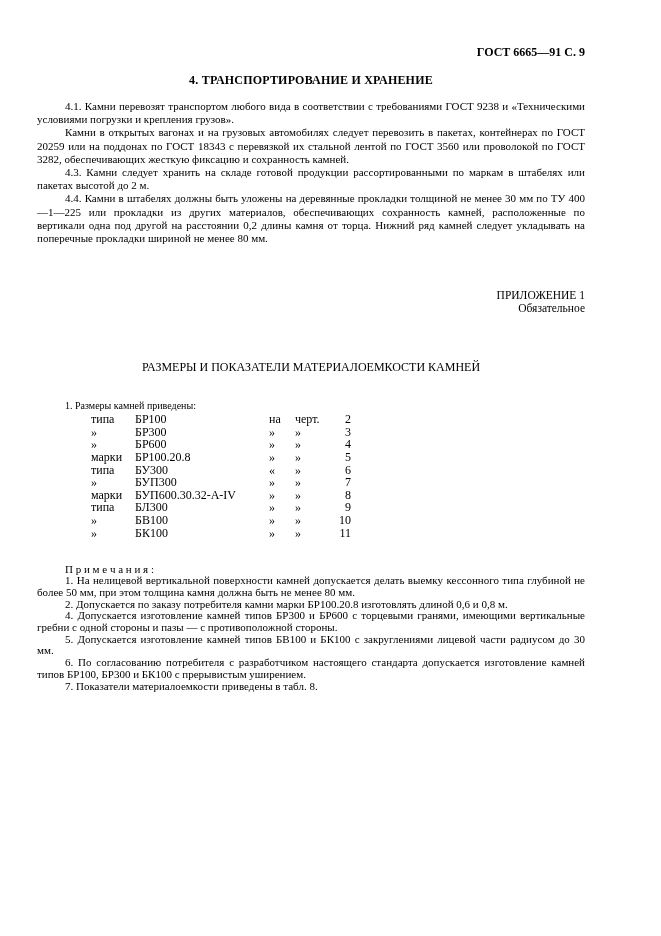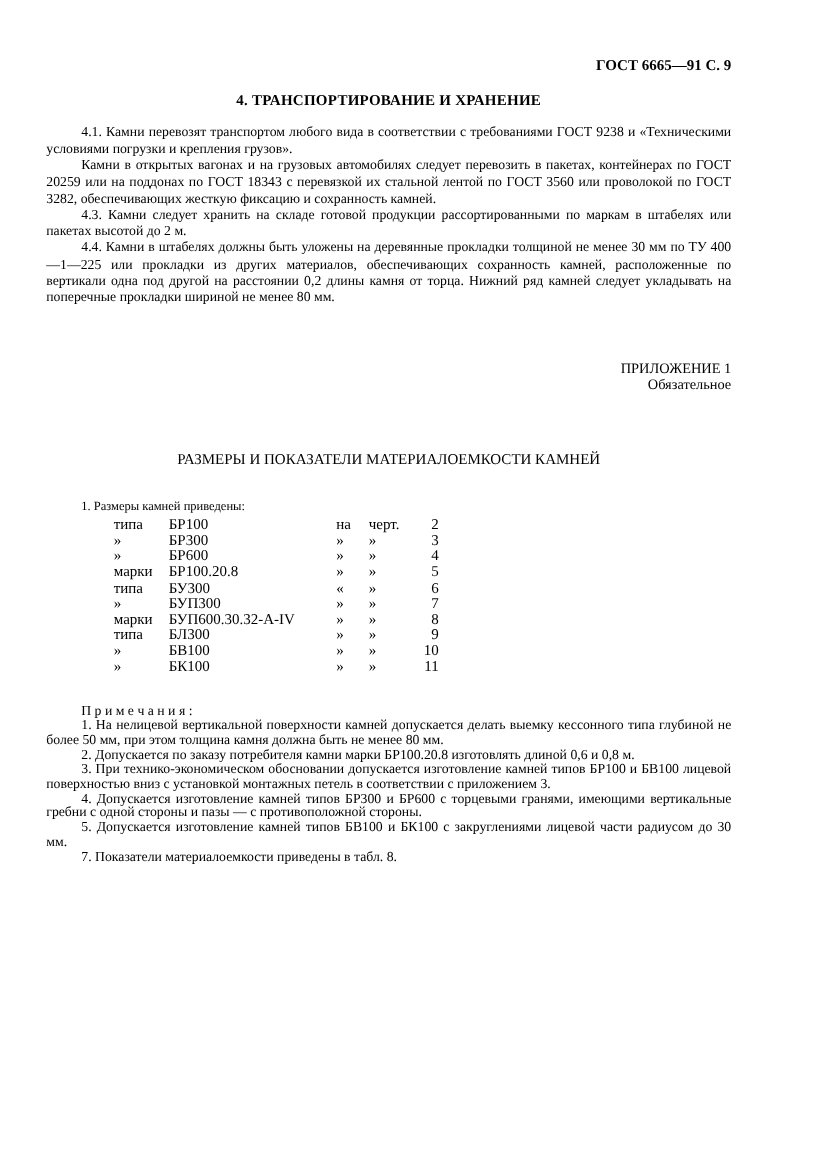--- a/index.html
+++ b/index.html
@@ -191,19 +191,19 @@
       <span>»</span>
       <span class="num">11</span>
     </div>
   </div>
 
   <div class="notes-heading">П р и м е ч а н и я :</div>
 
   <div class="notes">
     <p>1. На нелицевой вертикальной поверхности камней допускается делать выемку кессонного типа глубиной не более 50 мм, при этом толщина камня должна быть не менее 80 мм.</p>
     <p>2. Допускается по заказу потребителя камни марки БР100.20.8 изготовлять длиной 0,6 и 0,8 м.</p>
-    <p>3. При технико-экономическом обосновании допускается изготовление камней типов БР100 и БВ100 лицевой поверхностью вниз с установкой монтажных петель в соответствии с приложением 3.</p>
     <p>4. Допускается изготовление камней типов БР300 и БР600 с торцевыми гранями, имеющими вертикальные гребни с одной стороны и пазы — с противоположной стороны.</p>
     <p>5. Допускается изготовление камней типов БВ100 и БК100 с закруглениями лицевой части радиусом до 30 мм.</p>
+    <p>6. По согласованию потребителя с разработчиком настоящего стандарта допускается изготовление камней типов БР100, БР300 и БК100 с прерывистым уширением.</p>
     <p>7. Показатели материалоемкости приведены в табл. 8.</p>
   </div>
 
 </div>
 
 </body></html>

